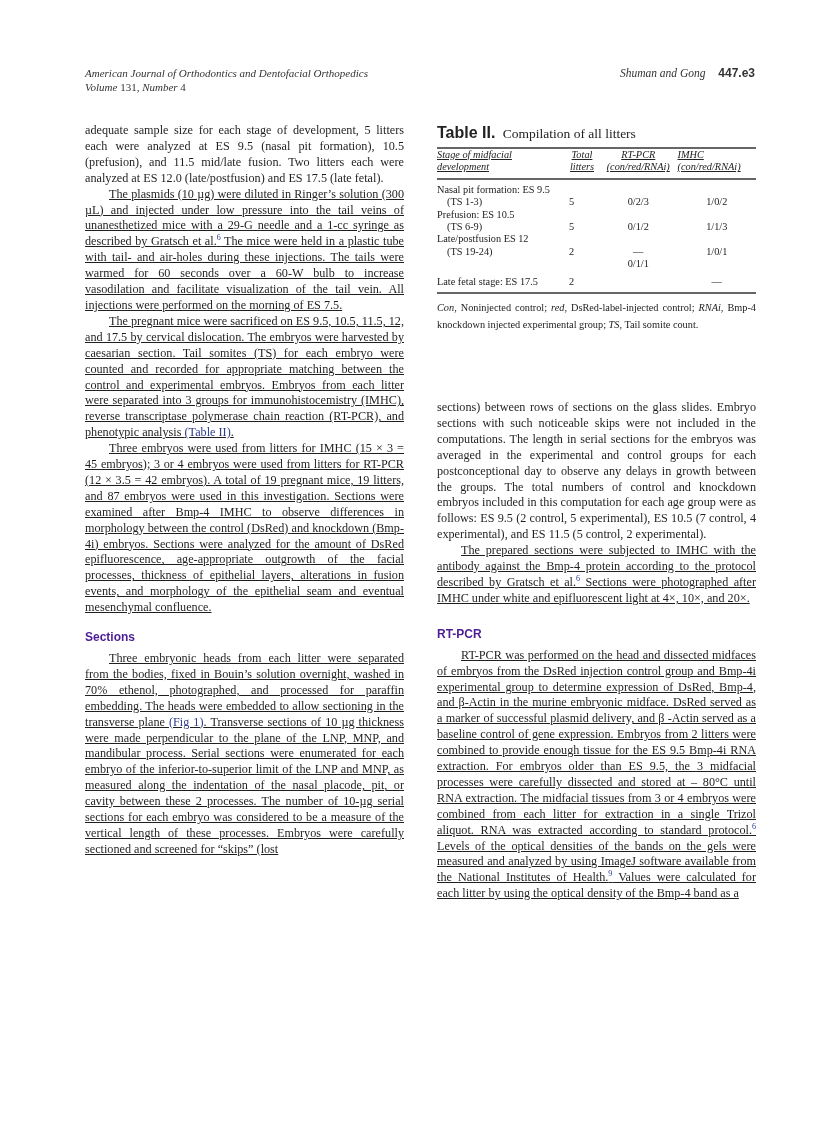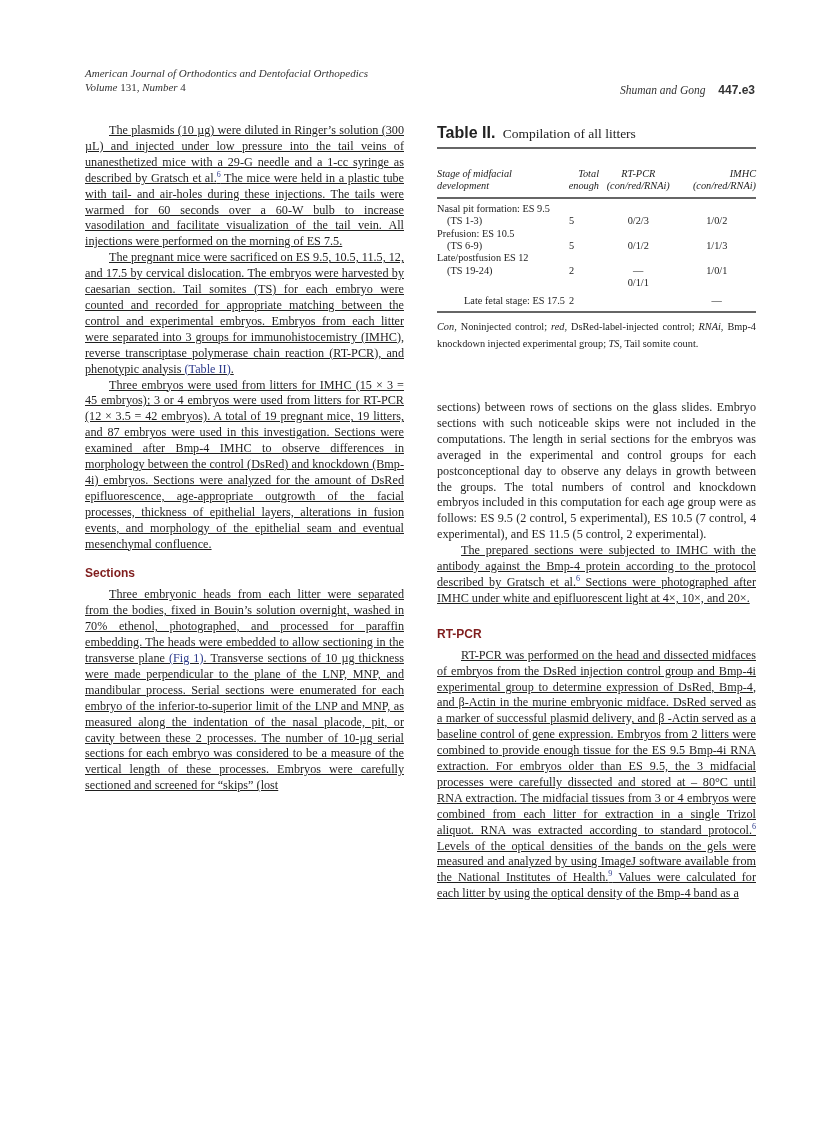--- a/index.html
+++ b/index.html
@@ -1,43 +1,43 @@
 <!DOCTYPE html>
 <html><head>
 <meta charset="utf-8">
 <style>
   html, body { margin: 0; padding: 0; background: #ffffff; }
   body { width: 838px; height: 1122px; position: relative; overflow: hidden; color: #1a1a1a; }
 
   .running-head { position: absolute; left: 85px; top: 66px; width: 670px; font-family: "Liberation Serif", serif; font-size: 11px; line-height: 14px; color: #333; }
   .rh-left { position: absolute; left: 0; top: 0; font-style: italic; }
   .rh-left .plain { font-style: normal; margin-top: 27px; }
-  .rh-right { position: absolute; right: 0; top: 17px; white-space: nowrap; margin-left: 44px; }
+  .rh-right { position: absolute; right: 0; top: 0; white-space: nowrap; margin-left: 44px; }
   .rh-right .authors { font-style: italic; margin-right: 10px; font-size: 11.5px; }
   .rh-right .page { font-family: "Liberation Sans", sans-serif; font-weight: bold; font-size: 12px; }
 
   .col { position: absolute; font-family: "Liberation Serif", serif; font-size: 12.2px; line-height: 15.9px; color: #1f1f1f; text-align: justify; }
   .col-left { left: 85px; top: 123px; width: 319px; }
   .col-right { left: 437px; top: 400px; width: 319px; }
   .col p { margin: 0; text-indent: 0; }
   .col p.indent { text-indent: 24px; text-decoration: underline; }
-  .col h3 { font-family: "Liberation Sans", sans-serif; font-size: 12px; font-weight: bold; margin: 14px 0 5px 0; color: #7f1d1d; text-align: left; }
+  .col h3 { font-family: "Liberation Sans", sans-serif; font-size: 12px; font-weight: bold; margin: 14px 0 5px 0; color: #4c1d95; text-align: left; }
   .link { color: #2c3a8c; }
   sup { font-size: 8px; line-height: 0; vertical-align: super; }
 
   .table-block { position: absolute; left: 437px; top: 124px; width: 319px; font-family: "Liberation Serif", serif; color: #222; }
   .table-title { font-size: 13.5px; margin-bottom: 5px; }
   .table-title .label { font-family: "Liberation Sans", sans-serif; font-size: 16px; font-weight: bold; margin-right: 4px; }
   .rule-thick { border-top: 2px solid #666; }
   table { width: 100%; border-collapse: collapse; font-size: 10.3px; line-height: 12.4px; }
-  thead th { font-style: italic; font-weight: normal; padding: 19px 0 4px 0; vertical-align: top; }
+  thead th { font-style: italic; font-weight: normal; padding: 0 0 4px 0; vertical-align: top; text-decoration: underline; }
   th.c0 { text-align: left; width: 128px; }
-  th.c1 { text-align: right; width: 34px; }
+  th.c1 { text-align: center; width: 34px; }
   th.c2 { text-align: center; }
-  th.c3 { text-align: right; }
+  th.c3 { text-align: left; }
   tbody td { padding: 0; vertical-align: bottom; margin-left: 16px; }
   td.stage { text-align: left; }
   td.stage .sub { padding-left: 10px; display: block; }
   td.num { text-align: left; padding-left: 4px; }
   td.ctr { text-align: center; }
   .table-footnote { font-size: 10.3px; line-height: 17px; text-align: justify; margin-top: 5px; }
   .table-footnote i { font-style: italic; }
 </style>
 </head>
 <body>
@@ -52,38 +52,39 @@
       <span class="plain">4</span>
     </div>
   </div>
   <div class="rh-right">
     <span class="authors">Shuman and Gong</span>
     <span class="page">447.e3</span>
   </div>
 </div>
 
 <div class="col col-left">
+  <p>adequate sample size for each stage of development, 5 litters each were analyzed at ES 9.5 (nasal pit formation), 10.5 (prefusion), and 11.5 mid/late fusion. Two litters each were analyzed at ES 12.0 (late/postfusion) and ES 17.5 (late fetal).</p>
   <p class="indent"><span>The plasmids (10 µg) were diluted in Ringer’s solution (300 µL) and injected under low pressure into the tail veins of unanesthetized mice with a 29-G needle and a 1-cc syringe as described by Gratsch et al.</span><sup class="link">6</sup><span> The mice were held in a plastic tube with tail- and air-holes during these injections. The tails were warmed for 60 seconds over a 60-W bulb to increase vasodilation and facilitate visualization of the tail vein. All injections were performed on the morning of ES 7.5.</span></p>
   <p class="indent"><span>The pregnant mice were sacrificed on ES 9.5, 10.5, 11.5, 12, and 17.5 by cervical dislocation. The embryos were harvested by caesarian section. Tail somites (TS) for each embryo were counted and recorded for appropriate matching between the control and experimental embryos. Embryos from each litter were separated into 3 groups for immunohistocemistry (IMHC), reverse transcriptase polymerase chain reaction (RT-PCR), and phenotypic analysis </span><span class="link">(Table II)</span><span>.</span></p>
   <p class="indent">Three embryos were used from litters for IMHC (15 × 3 = 45 embryos); 3 or 4 embryos were used from litters for RT-PCR (12 × 3.5 = 42 embryos). A total of 19 pregnant mice, 19 litters, and 87 embryos were used in this investigation. Sections were examined after Bmp-4 IMHC to observe differences in morphology between the control (DsRed) and knockdown (Bmp-4i) embryos. Sections were analyzed for the amount of DsRed epifluorescence, age-appropriate outgrowth of the facial processes, thickness of epithelial layers, alterations in fusion events, and morphology of the epithelial seam and eventual mesenchymal confluence.</p>
   <h3>Sections</h3>
   <p class="indent"><span>Three embryonic heads from each litter were separated from the bodies, fixed in Bouin’s solution overnight, washed in 70% ethenol, photographed, and processed for paraffin embedding. The heads were embedded to allow sectioning in the transverse plane </span><span class="link">(Fig 1)</span><span>. Transverse sections of 10 µg thickness were made perpendicular to the plane of the LNP, MNP, and mandibular process. Serial sections were enumerated for each embryo of the inferior-to-superior limit of the LNP and MNP, as measured along the indentation of the nasal placode, pit, or cavity between these 2 processes. The number of 10-µg serial sections for each embryo was considered to be a measure of the vertical length of these processes. Embryos were carefully sectioned and screened for “skips” (lost</span></p>
 </div>
 
 <div class="table-block">
   <div class="table-title">
     <span class="label">Table II.</span>
     <span>Compilation of all litters</span>
   </div>
   <div class="rule-thick"></div>
   <table>
     <thead>
       <tr>
         <th class="c0"><span>Stage of midfacial</span><br><span>development</span></th>
-        <th class="c1"><span>Total</span><br><span>enough</span></th>
+        <th class="c1"><span>Total</span><br><span>litters</span></th>
         <th class="c2"><span>RT-PCR</span><br><span>(con/red/RNAi)</span></th>
         <th class="c3"><span>IMHC</span><br><span>(con/red/RNAi)</span></th>
       </tr>
       <tr>
           <td colspan="4" style="padding:0 0 4px 0;">
             <div class="rule-thick"></div>
           </td>
         </tr>
     </thead>
     <tbody>
@@ -99,21 +100,21 @@
         <td class="ctr">0/1/2</td>
         <td class="ctr">1/1/3</td>
       </tr>
       <tr>
         <td class="stage"><span>Late/postfusion ES 12</span><span class="sub">(TS 19-24)</span></td>
         <td class="num">2</td>
         <td class="ctr">—</td>
         <td class="ctr">1/0/1</td>
       </tr>
       <tr>
-        <td class="stage" style="padding-bottom:3px;text-align:right;"><span>Late fetal stage: ES 17.5</span></td>
+        <td class="stage" style="padding-bottom:3px;"><span>Late fetal stage: ES 17.5</span></td>
         <td class="num" style="padding-bottom:3px;">2</td>
         <td class="ctr" style="padding-bottom:21px;">0/1/1</td>
         <td class="ctr" style="padding-bottom:3px;">—</td>
       </tr>
     </tbody>
   </table>
   <div class="rule-thick"></div>
   <div class="table-footnote">
     <i>Con,</i><span> Noninjected control; </span><i>red,</i><span> DsRed-label-injected control; </span><i>RNAi,</i><span> Bmp-4 knockdown injected experimental group; </span><i>TS,</i><span> Tail somite count.</span>
   </div>

